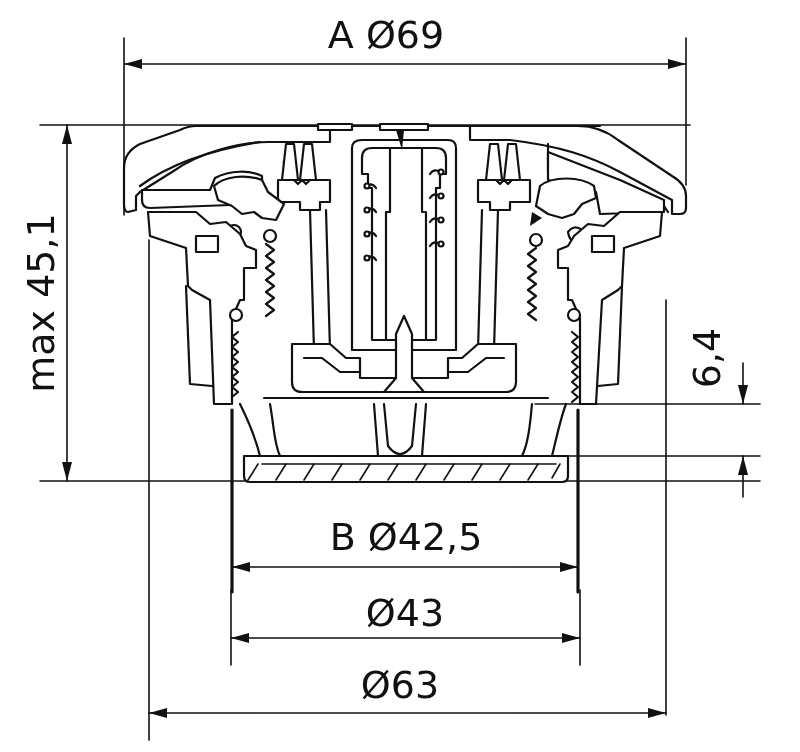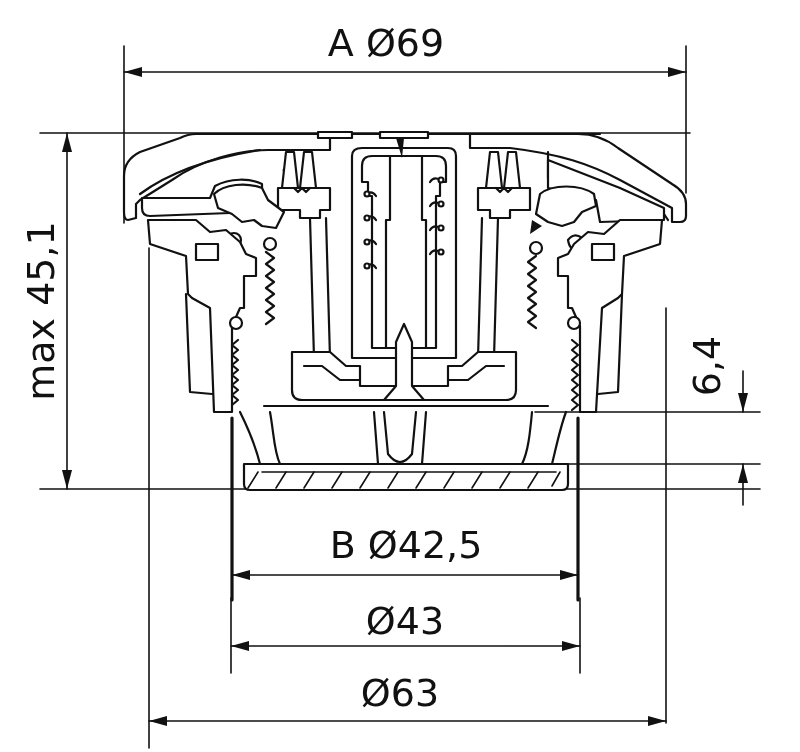--- a/index.html
+++ b/index.html
@@ -1,17 +1,17 @@
 <!DOCTYPE html>
 <html><head>
   <meta charset="utf-8">
   <style>
     html, body { margin: 0; padding: 0; background: #ffffff; }
     body { width: 800px; height: 752px; overflow: hidden; }
-    .drawing { position: absolute; left: 0; top: 8px; width: 800px; height: 668px; }
+    .drawing { position: absolute; left: 0; top: 0; width: 800px; height: 668px; }
     svg { display: block; }
     .dim-text { font-family: "DejaVu Sans", sans-serif; font-size: 38px; fill: #111111; }
     .ln { stroke: #111111; fill: none; stroke-linecap: round; stroke-linejoin: round; }
     .thin { stroke-width: 1.6; }
     .med { stroke-width: 2.2; }
     .thick { stroke-width: 3.2; }
     .part { stroke: #111111; stroke-width: 2.2; fill: #ffffff; stroke-linejoin: round; }
     .arrow { fill: #111111; stroke: none; }
   </style>
 </head>

